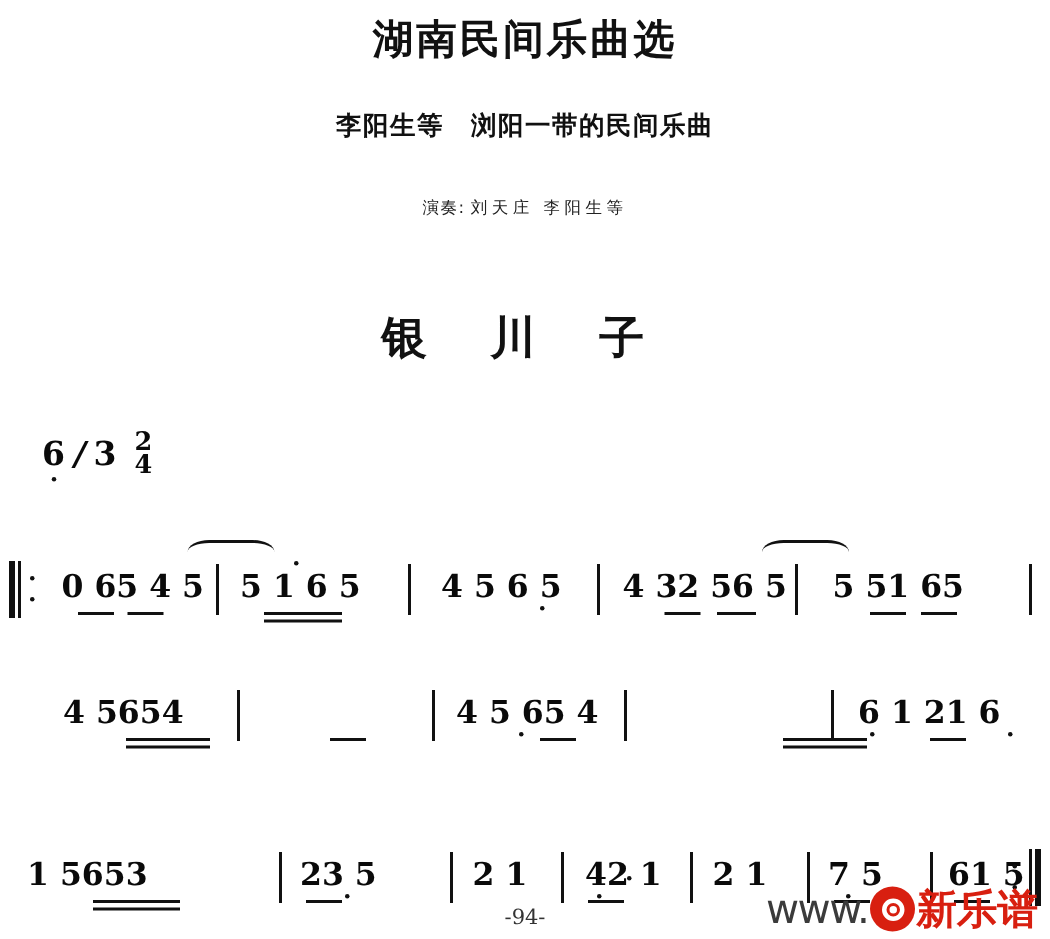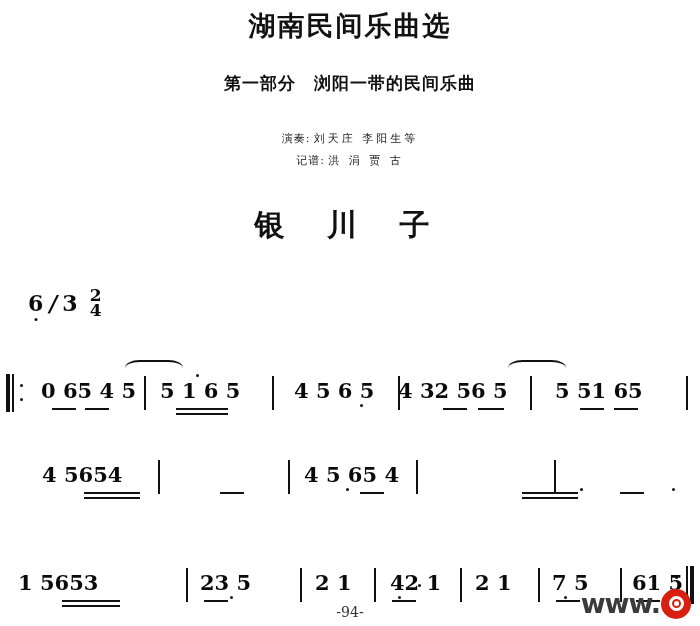--- a/index.html
+++ b/index.html
@@ -222,21 +222,21 @@
   .watermark {
     position: absolute;
     right: 8px;
     top: 588px;
     display: flex;
     align-items: center;
     font-family: "DejaVu Sans", sans-serif;
   }
   .watermark .www {
     font-size: 27px;
-    font-weight: bold;
+    font-weight: normal;
     color: #3b3b3b;
     letter-spacing: -1px;
   }
   .wm-disc {
     position: relative;
     width: 30px;
     height: 30px;
     border-radius: 50%;
     background: #d81f10;
     margin: 0 1px 0 1px;
@@ -264,30 +264,26 @@
     font-size: 27px;
     font-weight: bold;
     color: #d81f10;
     letter-spacing: 0px;
   }
 </style>
 </head>
 <body>
 
 <div class="title-main">湖南民间乐曲选</div>
-<div class="title-sub">第一部分　浏阳一带的民间乐曲</div>
+<div class="title-sub">李阳生等　浏阳一带的民间乐曲</div>
 
 <div class="credits">
   <div>
     <span class="lbl">演奏:</span>
     <span class="val">刘天庄 李阳生等</span>
-  </div>
-  <div>
-    <span class="lbl">记谱:</span>
-    <span class="val">洪 涓 贾 古</span>
   </div>
 </div>
 
 <div class="title-piece">银 川 子</div>
 
 <div class="keyline">
   <span class="tone">6</span>
   <span class="eq">/</span>
   <span class="base">3</span>
   <span class="meter">
@@ -301,21 +297,21 @@
     <span class="thick"></span>
       <span class="thin"></span>
   </div>
   <div class="dot-up" style="left:20px; top:16px"></div>
   <div class="dot-up" style="left:20px; top:30px"></div>
 
   <div class="notes">
     <span class="n" style="left:41px">0 65 4 5</span>
     <span class="n" style="left:160px">5 1 6 5</span>
     <span class="n" style="left:294px">4 5   6 5</span>
-    <span class="n" style="left:398px">4 32 56 5</span>
+    <span class="n" style="left:415px">4 32 56 5</span>
     <span class="n" style="left:555px">5    51 65</span>
   </div>
 
   <div class="beam" style="left:52px; top:40px; width:24px"></div>
   <div class="beam" style="left:85px; top:40px; width:24px"></div>
   <div class="beam" style="left:176px; top:40px; width:52px"></div>
   <div class="beam2" style="left:176px; top:45px; width:52px"></div>
   <div class="beam" style="left:443px; top:40px; width:24px"></div>
   <div class="beam" style="left:478px; top:40px; width:26px"></div>
   <div class="beam" style="left:580px; top:40px; width:24px"></div>
@@ -331,20 +327,21 @@
   <div class="bar" style="left:272px"></div>
   <div class="bar" style="left:398px"></div>
   <div class="bar" style="left:530px"></div>
   <div class="bar" style="left:686px"></div>
 </div>
 
 <div class="row" id="row2">
   <div class="notes">
     <span class="n" style="left:18px">4    5654</span>
     <span class="n" style="left:280px">4 5  65 4</span>
+    <span class="n" style="left:548px">6 1 21 6</span>
   </div>
 
   <div class="beam" style="left:60px; top:40px; width:56px"></div>
   <div class="beam2" style="left:60px; top:45px; width:56px"></div>
   <div class="beam" style="left:196px; top:40px; width:24px"></div>
   <div class="beam" style="left:336px; top:40px; width:24px"></div>
   <div class="beam" style="left:498px; top:40px; width:56px"></div>
   <div class="beam2" style="left:498px; top:45px; width:56px"></div>
   <div class="beam" style="left:596px; top:40px; width:24px"></div>
 
@@ -395,13 +392,14 @@
   </div>
   <div class="dot-up" style="right:22px; top:16px"></div>
   <div class="dot-up" style="right:22px; top:30px"></div>
 </div>
 
 <div class="page-num">-94-</div>
 
 <div class="watermark">
   <span class="www">www.</span>
   <span class="wm-disc"></span>
+  <span class="cn">新乐谱</span>
 </div>
 
 </body></html>

